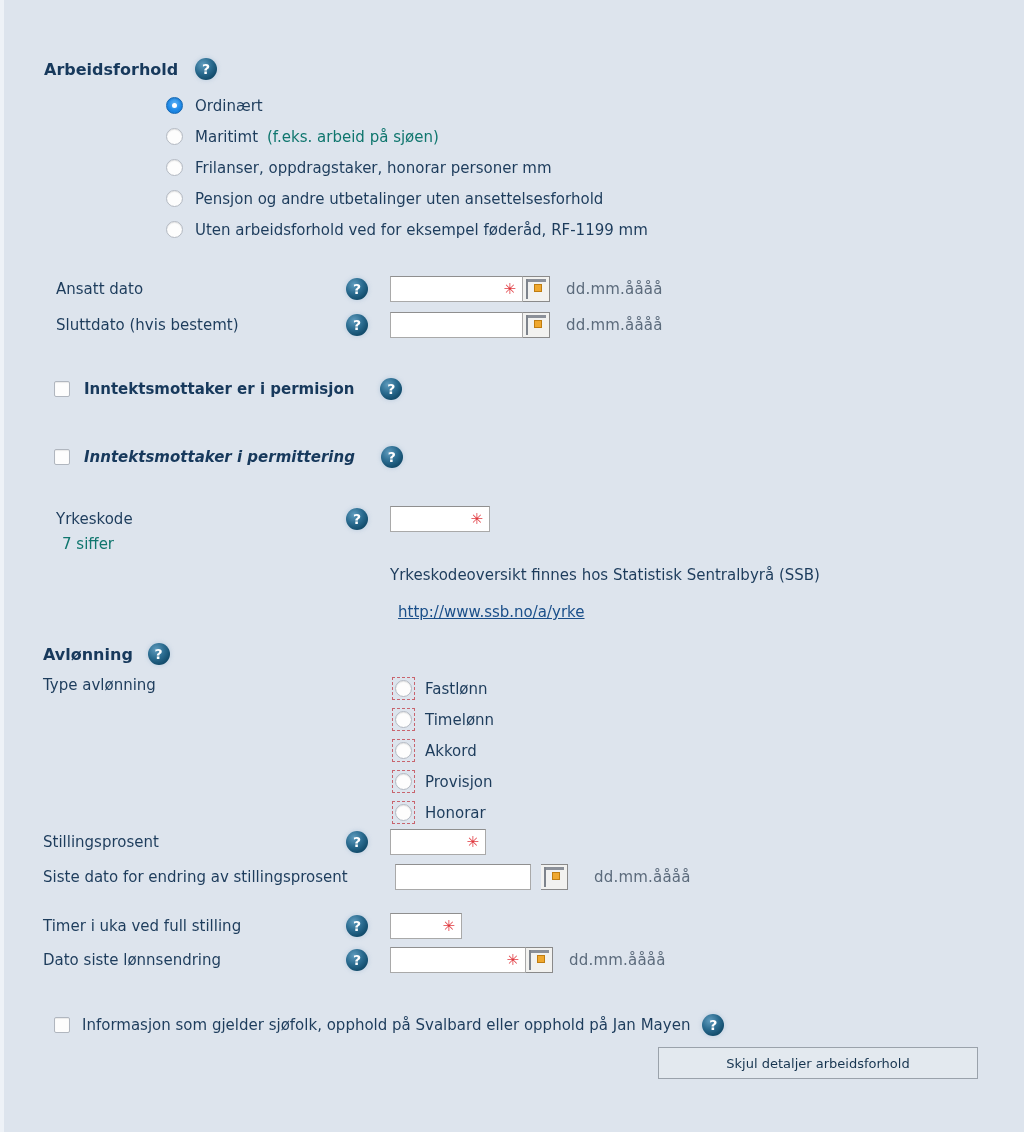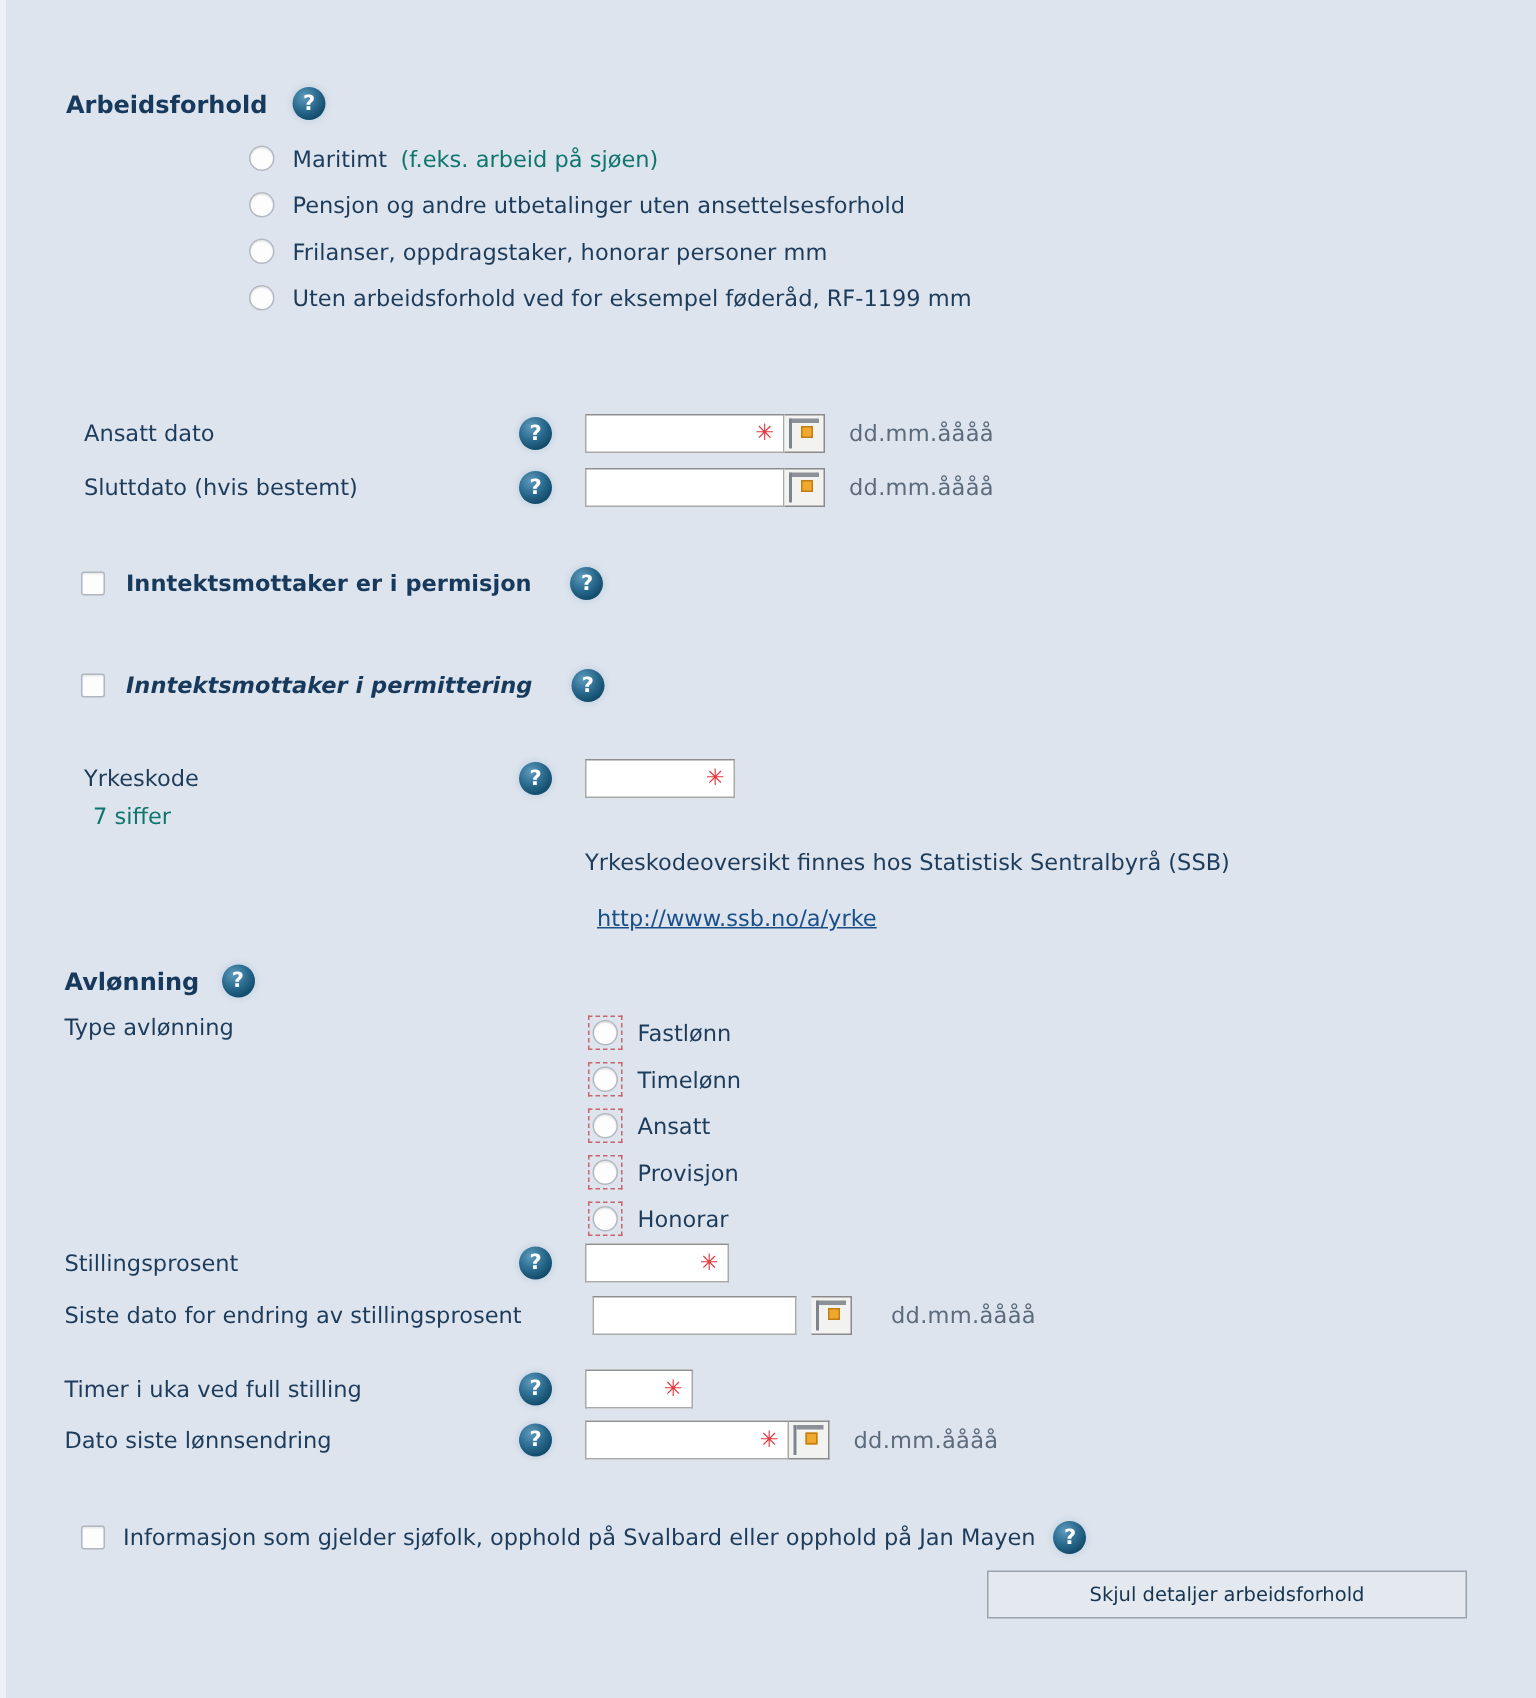--- a/index.html
+++ b/index.html
@@ -182,31 +182,35 @@
 <div class="page">
   <div class="edge-left"></div>
 
   <div style="position:absolute; left:44px; top:58px;">
     <span class="sec-title">Arbeidsforhold</span>
     <span class="help" style="margin-left:12px;">?</span>
   </div>
 
   <div style="position:absolute; left:166px; top:90px; width:760px;">
     <div class="opt-row">
+      <span class="radio on"></span>
+      <span class="lbl">Ordinært</span>
+    </div>
+    <div class="opt-row">
       <span class="radio"></span>
       <span class="lbl">Maritimt</span>
       <span class="lbl-muted" style="margin-left:-3px;">(f.eks. arbeid på sjøen)</span>
     </div>
     <div class="opt-row">
       <span class="radio"></span>
+      <span class="lbl">Frilanser, oppdragstaker, honorar personer mm</span>
+    </div>
+    <div class="opt-row">
+      <span class="radio"></span>
       <span class="lbl">Pensjon og andre utbetalinger uten ansettelsesforhold</span>
-    </div>
-    <div class="opt-row">
-      <span class="radio"></span>
-      <span class="lbl">Frilanser, oppdragstaker, honorar personer mm</span>
     </div>
     <div class="opt-row">
       <span class="radio"></span>
       <span class="lbl">Uten arbeidsforhold ved for eksempel føderåd, RF-1199 mm</span>
     </div>
   </div>
 
   <div style="position:absolute; left:56px; top:276px;" class="row">
     <span class="lbl" style="width:290px;">Ansatt dato</span>
     <span class="help">?</span>
@@ -276,21 +280,21 @@
     <div class="opt-row" style="gap:10px;">
       <span class="dashwrap">
           <span class="radio"></span>
         </span>
       <span class="lbl">Timelønn</span>
     </div>
     <div class="opt-row" style="gap:10px;">
       <span class="dashwrap">
           <span class="radio"></span>
         </span>
-      <span class="lbl">Ansatt</span>
+      <span class="lbl">Akkord</span>
     </div>
     <div class="opt-row" style="gap:10px;">
       <span class="dashwrap">
           <span class="radio"></span>
         </span>
       <span class="lbl">Provisjon</span>
     </div>
     <div class="opt-row" style="gap:10px;">
       <span class="dashwrap">
           <span class="radio"></span>

